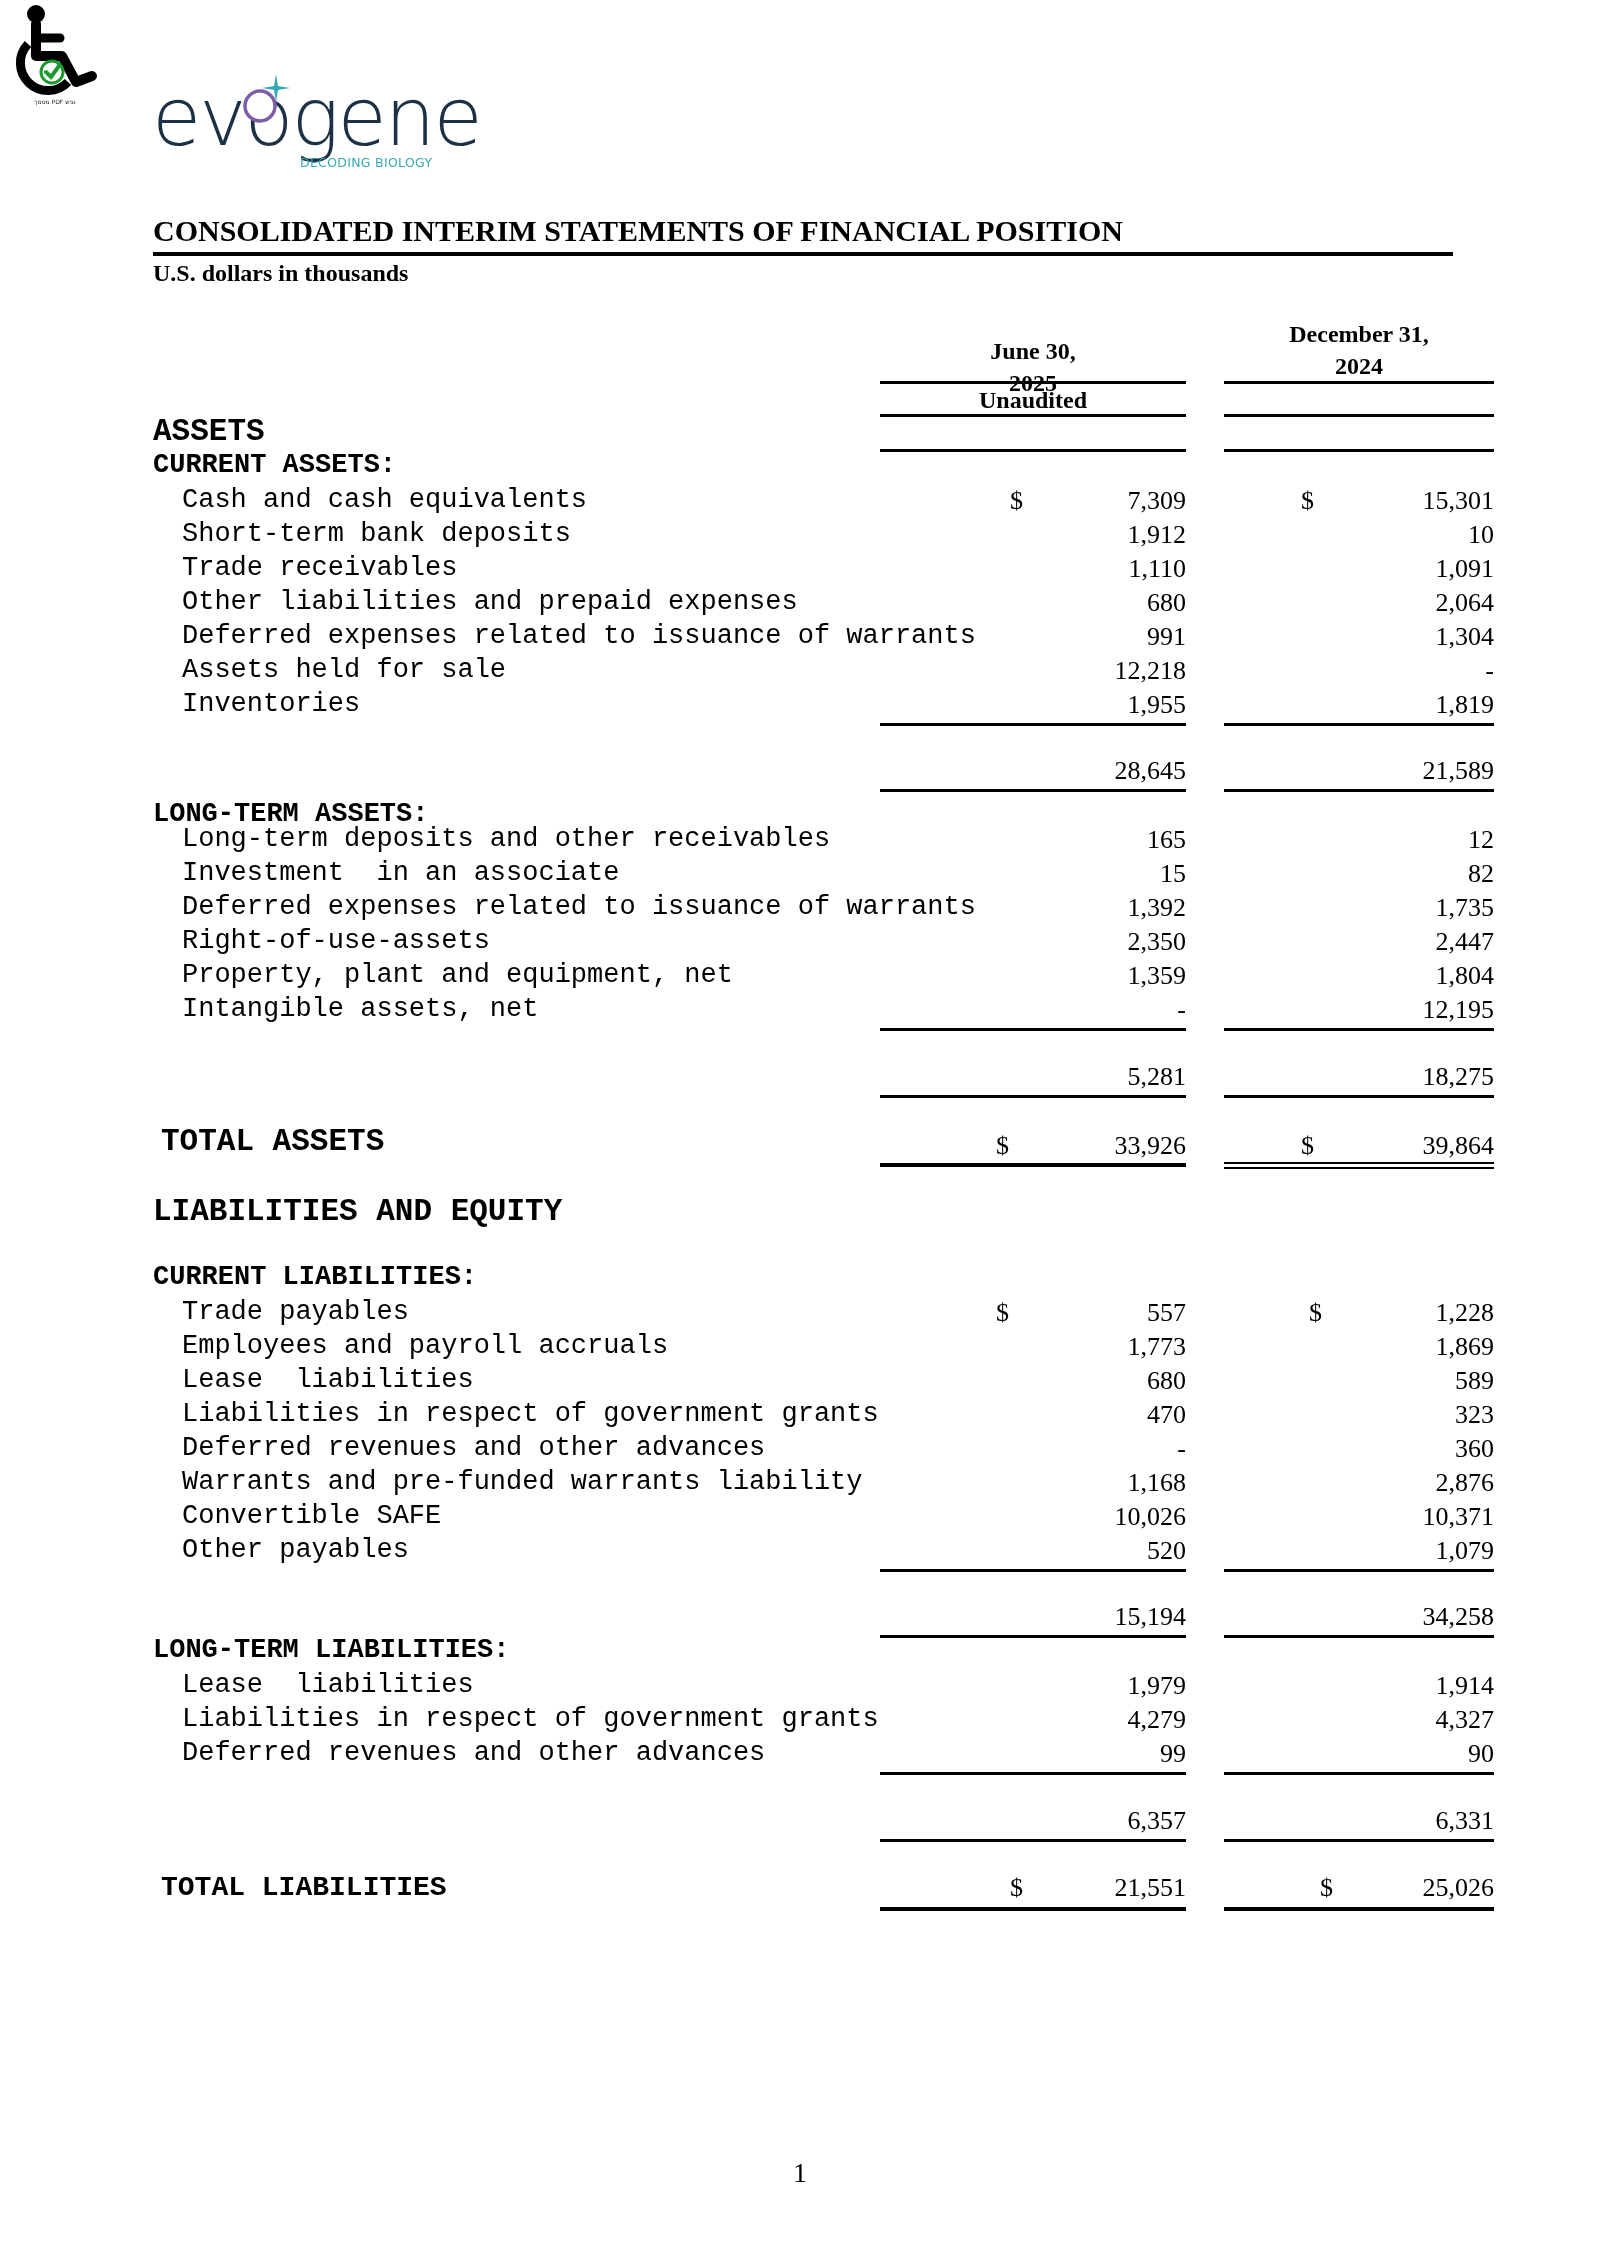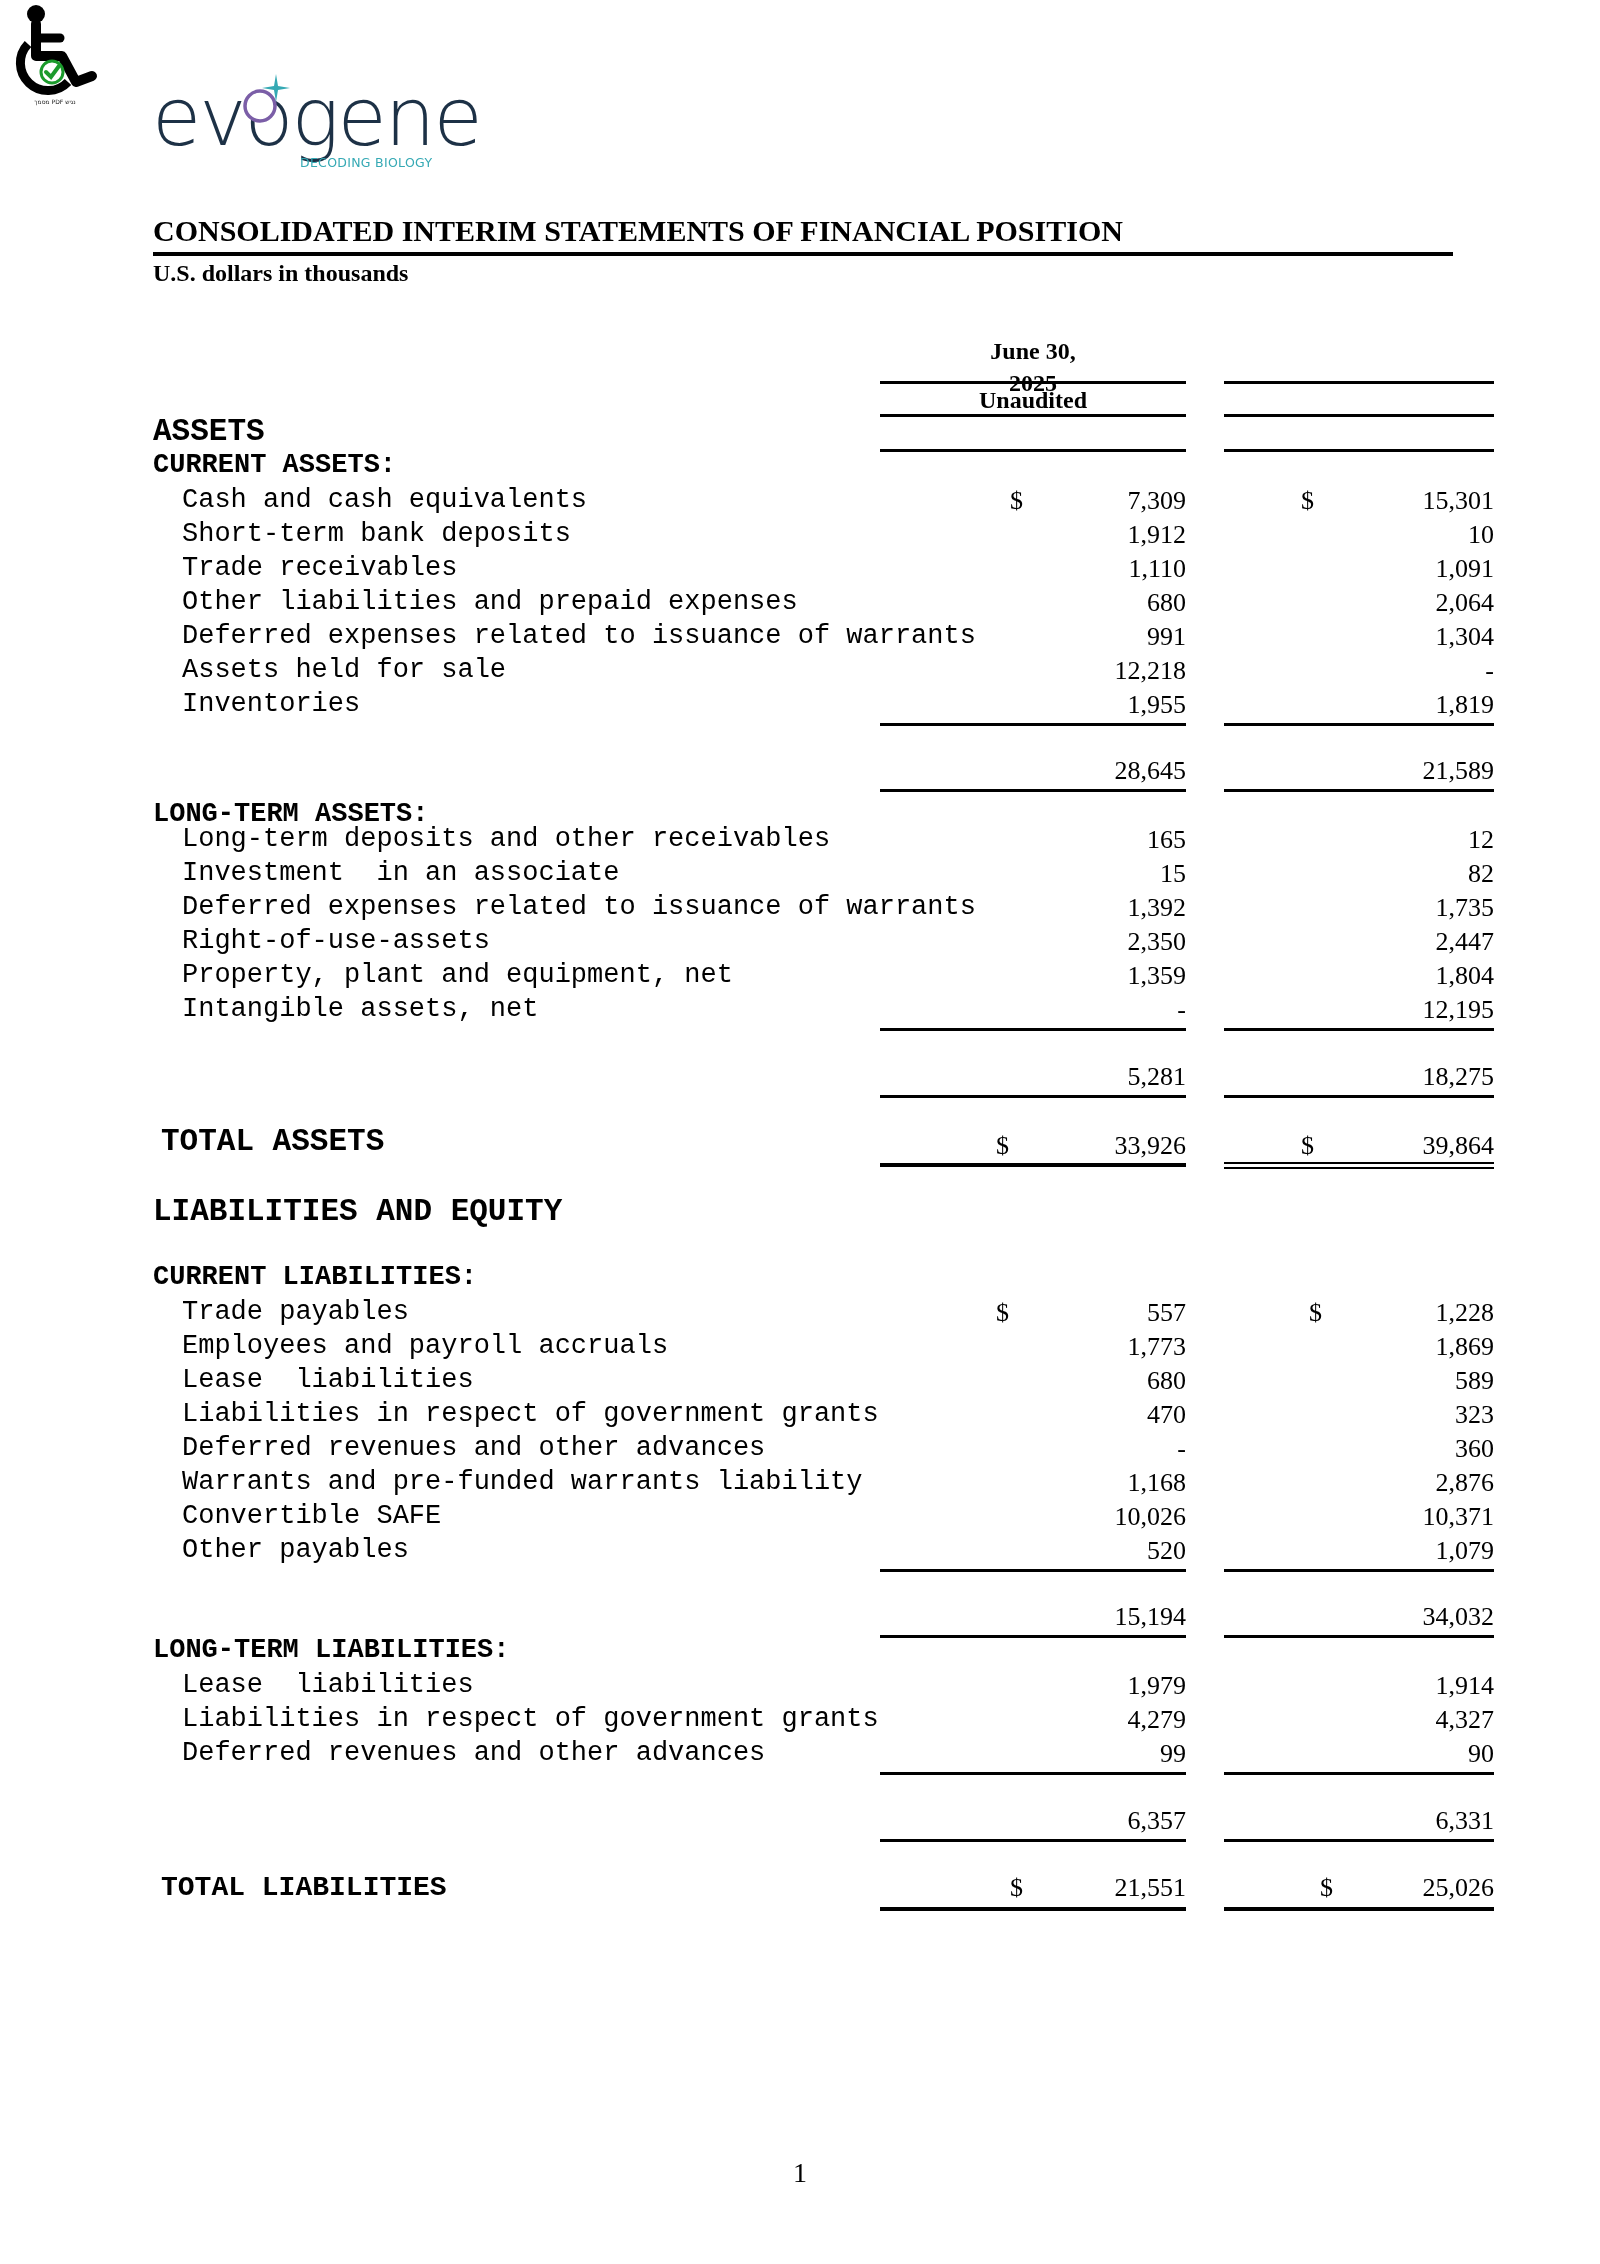--- a/index.html
+++ b/index.html
@@ -69,20 +69,24 @@
 
   <div class="colhead" style="left:880px;top:335px;width:306px;">
     <div>June 30,</div>
     <div>2025</div>
   </div>
   <div class="hrule" style="left:880px;top:381px;width:306px;"></div>
   <div class="colhead" style="left:880px;top:384px;width:306px;">Unaudited</div>
   <div class="hrule" style="left:880px;top:414px;width:306px;"></div>
   <div class="hrule" style="left:880px;top:449px;width:306px;"></div>
 
+  <div class="colhead" style="left:1224px;top:318px;width:270px;">
+    <div>December 31,</div>
+    <div>2024</div>
+  </div>
   <div class="hrule" style="left:1224px;top:381px;width:270px;"></div>
   <div class="hrule" style="left:1224px;top:414px;width:270px;"></div>
   <div class="hrule" style="left:1224px;top:449px;width:270px;"></div>
 
   <div class="label head" style="top:414px;font-size:31px;">ASSETS</div>
   <div class="label head" style="top:450px;">CURRENT ASSETS:</div>
 
   <div id="ca-rows"></div>
 
   <div>
@@ -226,21 +230,21 @@
   <div>
     <div class="label indent" style="top:1535px;">Other payables</div>
     <div class="num" style="left:1000px;width:186px;top:1536px;">520</div>
     <div class="num" style="left:1300px;width:194px;top:1536px;">1,079</div>
   </div>
   <div class="hrule" style="left:880px;top:1569px;width:306px;"></div>
   <div class="hrule" style="left:1224px;top:1569px;width:270px;"></div>
 
   <div>
     <div class="num" style="left:1000px;width:186px;top:1602px;">15,194</div>
-    <div class="num" style="left:1300px;width:194px;top:1602px;">34,032</div>
+    <div class="num" style="left:1300px;width:194px;top:1602px;">34,258</div>
   </div>
   <div class="hrule" style="left:880px;top:1635px;width:306px;"></div>
   <div class="hrule" style="left:1224px;top:1635px;width:270px;"></div>
 
   <div class="label head" style="top:1635px;">LONG-TERM LIABILITIES:</div>
   <div>
     <div class="label indent" style="top:1670px;">Lease  liabilities</div>
     <div class="num" style="left:1000px;width:186px;top:1671px;">1,979</div>
     <div class="num" style="left:1300px;width:194px;top:1671px;">1,914</div>
   </div>

